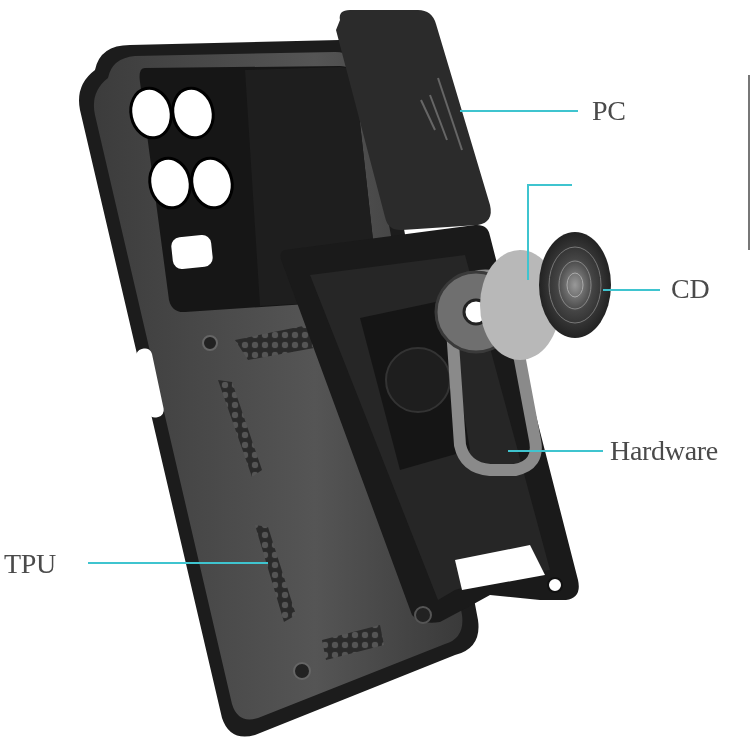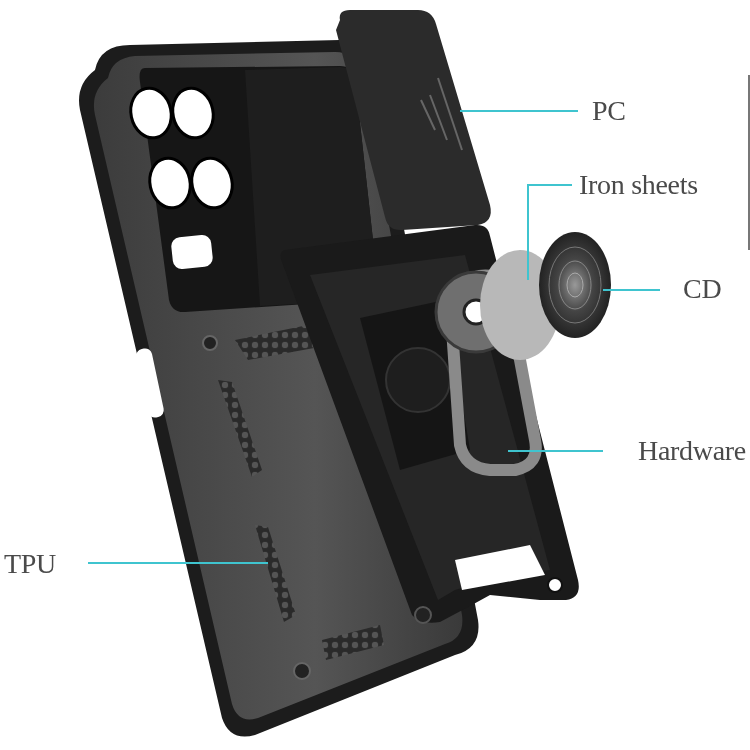--- a/index.html
+++ b/index.html
@@ -96,19 +96,18 @@
     <g stroke="#3fc4cf" stroke-width="2" fill="none">
       <line x1="460" y1="111" x2="578" y2="111"></line>
       <polyline points="528,280 528,185 572,185"></polyline>
       <line x1="603" y1="290" x2="660" y2="290"></line>
       <line x1="508" y1="451" x2="603" y2="451"></line>
       <line x1="88" y1="563" x2="268" y2="563"></line>
     </g>
   </svg>
 
   <div class="label" style="left:592px; top:97px;">PC</div>
-  <div class="label" style="left:579px; top:171px;">Iron sheets</div>
-  <div class="label" style="left:671px; top:275px;margin-left:12px;">CD</div>
-  <div class="label" style="left:638px; top:437px;text-align:right;">Hardware</div>
+  <div class="label" style="left:671px; top:275px;">CD</div>
+  <div class="label" style="left:610px; top:437px;text-align:right;">Hardware</div>
   <div class="label" style="left:4px;  top:550px;">TPU</div>
 
   <div class="right-edge"></div>
 </div>
 
 </body></html>

